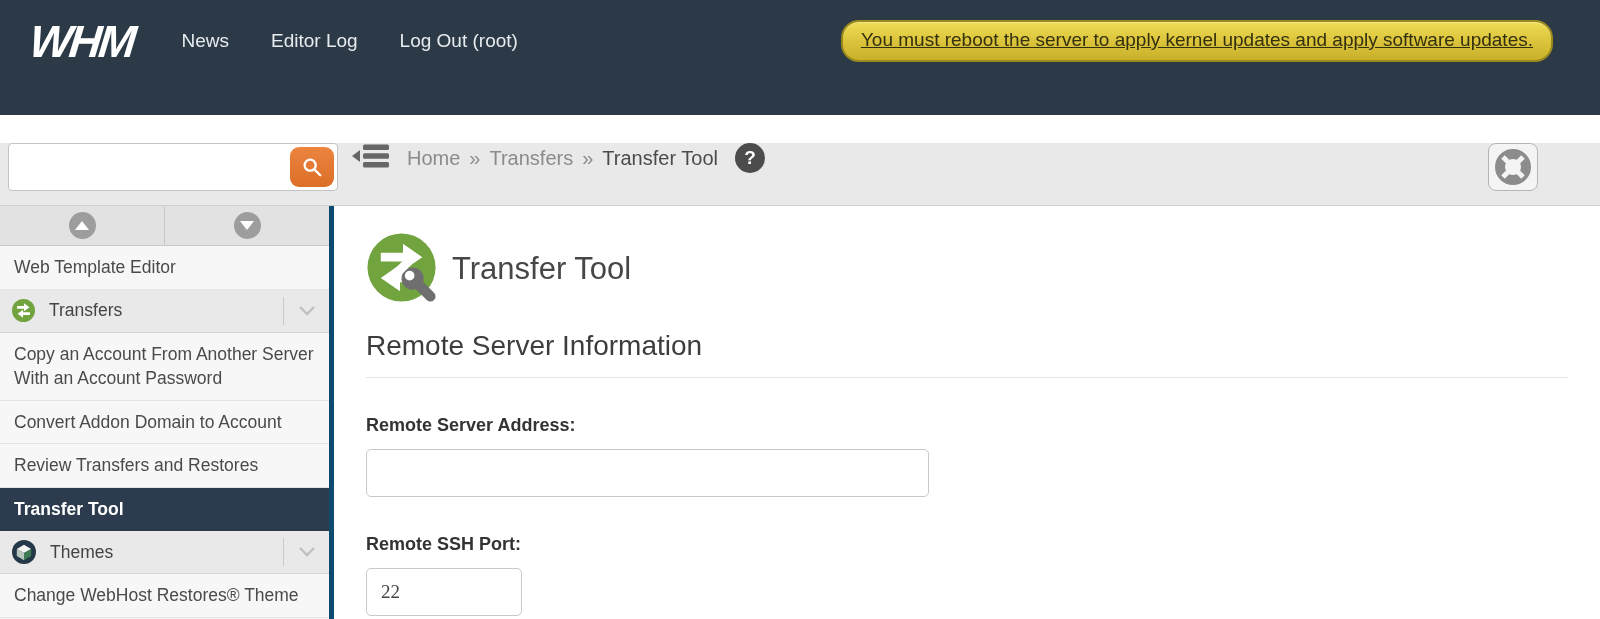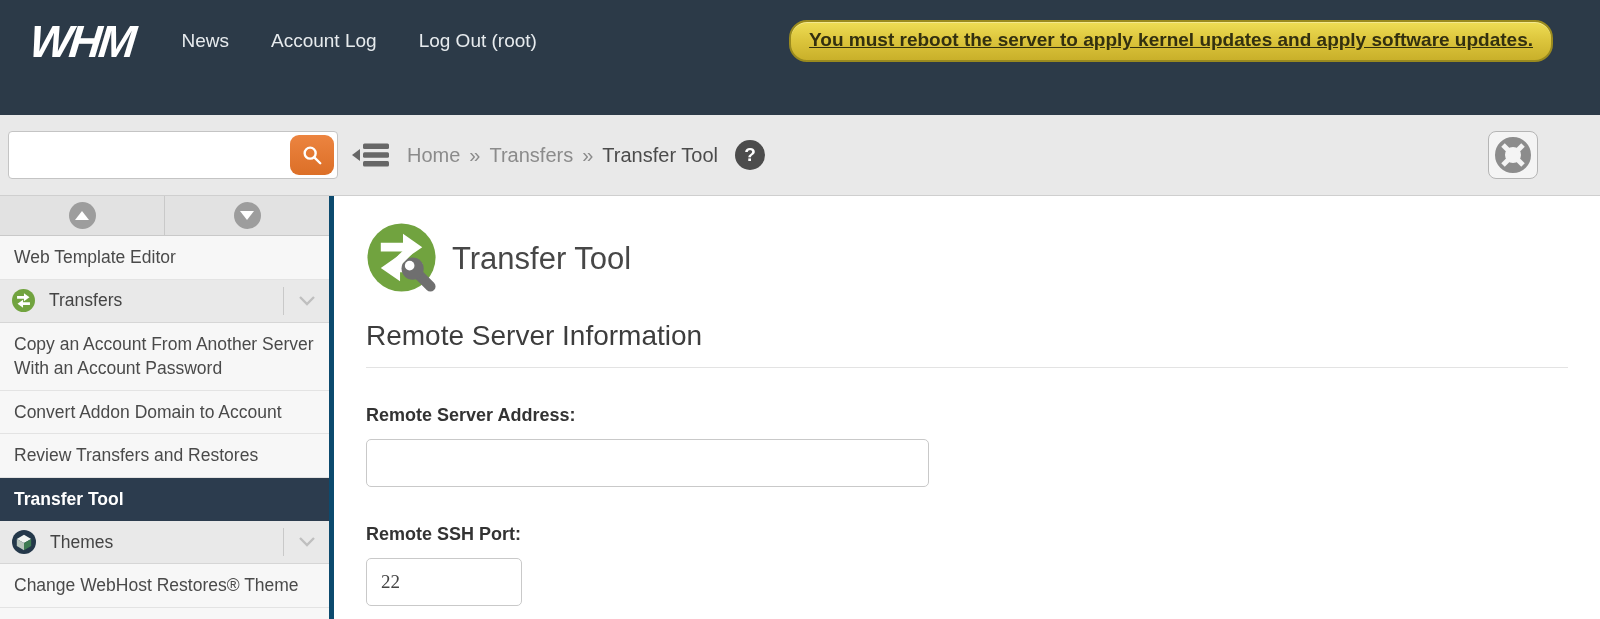--- a/index.html
+++ b/index.html
@@ -20,29 +20,29 @@
   .logo {
     color:#fff; font-size:45px; font-weight:bold; font-style:italic;
     letter-spacing:-3px; line-height:1; transform:skewX(-6deg); cursor:pointer;
     padding-right:6px;
   }
   .nav-link { color:#e7ebee; font-size:19px; margin-left:42px; cursor:pointer; white-space:nowrap; }
   .alert {
     margin-left:auto;
     background:linear-gradient(180deg,#eedd55 0%,#dcc53c 48%,#c9b02a 100%);
     border:2px solid #9a8a1e; border-radius:18px;
-    padding:7px 18px 9px; font-size:19px; font-weight:700;
+    padding:7px 18px 9px; font-size:19px; font-weight:400;
     color:#33300f; text-decoration:underline; cursor:pointer; white-space:nowrap;
     box-shadow:inset 0 1px 0 rgba(255,255,255,.35);
   }
 
   
   .toolbar {
-    height:81px; background:#e9e9e9; border-bottom:1px solid #cfcfcf;
-    display:flex; align-items:center;
+    height:63px; background:#e9e9e9; border-bottom:1px solid #cfcfcf;
+    display:flex; align-items:flex-start;margin-top:28px;
   }
   .search-wrap { position:relative; width:330px; height:48px; margin-left:8px; flex:none; }
   .search-input {
     width:100%; height:100%; border:1px solid #c4c4c4; border-radius:4px;
     padding:0 56px 0 12px; font-size:17px; background:#fff; outline:none;
     font-family:"Liberation Sans", sans-serif;
   }
   .search-btn {
     position:absolute; right:4px; top:4px; width:44px; height:40px;
     border:none; border-radius:9px;
@@ -109,21 +109,21 @@
   .addr { width:563px; }
   .port { width:156px; }
 </style>
 </head>
 <body>
 
 <header class="topbar">
   <div class="navrow">
     <span class="logo">WHM</span>
     <span class="nav-link">News</span>
-    <span class="nav-link">Account Log</span>
+    <span class="nav-link">Editor Log</span>
     <span class="nav-link">Log Out (root)</span>
     <span class="alert">You must reboot the server to apply kernel updates and apply software updates.</span>
   </div>
 </header>
 
 <div class="toolbar">
   <div class="search-wrap">
     <input class="search-input" type="text" value="" style="">
     <button class="search-btn">
       <span style="display:flex">

